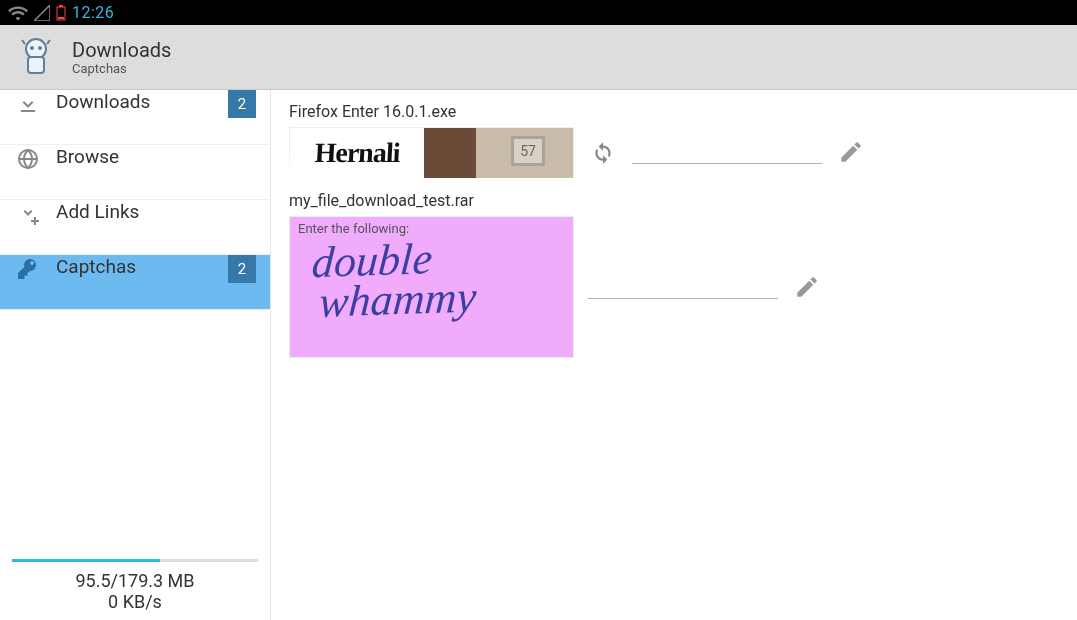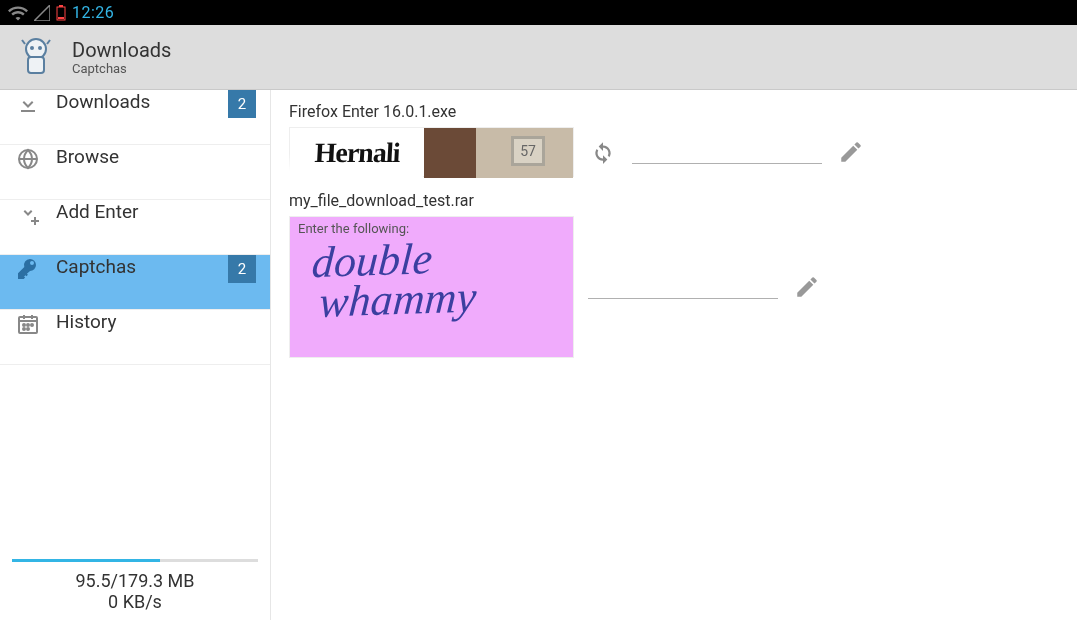--- a/index.html
+++ b/index.html
@@ -107,47 +107,33 @@
       </span>
       <span class="label">Browse</span>
     </div>
 
     <div class="nav-item">
       <span class="icon">
         <svg width="24" height="24" viewBox="0 0 24 24" fill="#888">
             <path d="M12 3v8l3-3 1.4 1.4L12 14 7.6 9.4 9 8l3 3V3zM15 18h3v-3h2v3h3v2h-3v3h-2v-3h-3z"></path>
           </svg>
       </span>
-      <span class="label">Add Enter</span>
+      <span class="label">Add Links</span>
     </div>
 
     <div class="nav-item active">
       <span class="icon">
         <svg width="24" height="24" viewBox="0 0 24 24" fill="#2b6fa3">
             <path d="M14 2a6 6 0 00-5.7 8L2 16.3V22h5.7l1.4-1.4-1-1 1.4-1.4 1 1 1.4-1.4-1-1L14 14a6 6 0 000-12zm2 6a2 2 0 110-4 2 2 0 010 4z"></path>
           </svg>
       </span>
       <span class="label">Captchas</span>
       <span class="badge">2</span>
     </div>
 
-    <div class="nav-item">
-      <span class="icon">
-        <svg width="24" height="24" viewBox="0 0 24 24" fill="none" stroke="#888" stroke-width="2">
-            <rect x="3" y="5" width="18" height="16" rx="1"></rect>
-            <path d="M3 9h18M8 3v4M16 3v4"></path>
-            <circle cx="8" cy="13" r="1" fill="#888"></circle>
-            <circle cx="12" cy="13" r="1" fill="#888"></circle>
-            <circle cx="16" cy="13" r="1" fill="#888"></circle>
-            <circle cx="8" cy="17" r="1" fill="#888"></circle>
-            <circle cx="12" cy="17" r="1" fill="#888"></circle>
-          </svg>
-      </span>
-      <span class="label">History</span>
-    </div>
 
     <div class="sidebar-footer">
       <div class="progress-wrap">
         <div class="progress-fg" style="width:60%"></div>
       </div>
       <div>95.5/179.3 MB</div>
       <div>0 KB/s</div>
     </div>
   </div>
 

